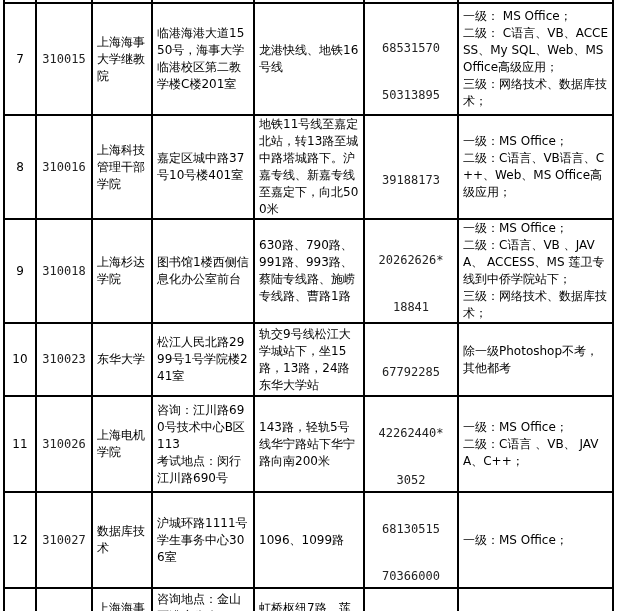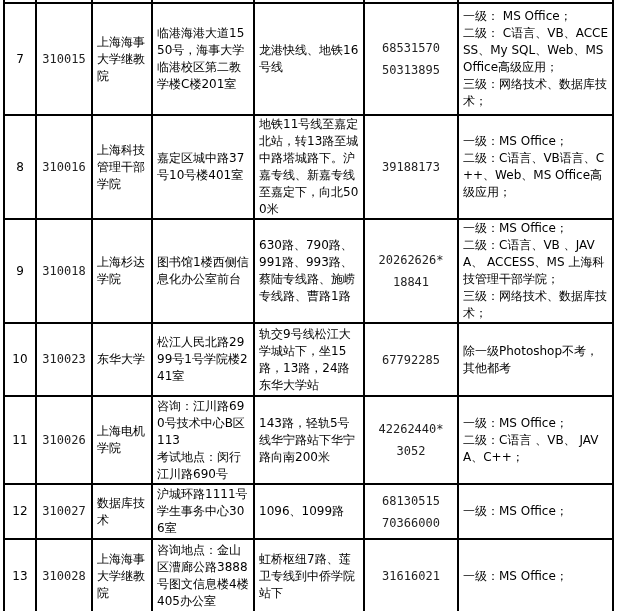--- a/index.html
+++ b/index.html
@@ -6,21 +6,21 @@
   body { width:618px; height:611px; overflow:hidden; position:relative;
          font-family:"DejaVu Sans", sans-serif; color:#000; }
   table.grid { position:absolute; left:3px; top:-1px; border-collapse:collapse;
                table-layout:fixed; width:609px; }
   table.grid td { border:2px solid #000; font-size:12px; line-height:17px;
                   padding:0 4px; vertical-align:middle; word-break:break-all; }
   td.c-idx, td.c-code, td.c-phone { text-align:center; }
   td.c-code, td.c-phone { font-family:"DejaVu Sans Mono", monospace; font-size:11px; color:#222; }
   td.c-levels { font-size:11px; line-height:17px; }
   .line { display:block; }
-  .phone-line { display:block; line-height:22px; }
+  .phone-line { display:block; line-height:22px;margin-top:25px; }
   tr.top-stub td { height:3px; padding:0; border-top:none; }
 </style>
 </head>
 <body>
 
 <table class="grid">
   <colgroup>
     <col style="width:32px">
       <col style="width:56px">
       <col style="width:60px">
@@ -80,21 +80,21 @@
     <td class="c-addr">
           <span class="line">图书馆1楼西侧信息化办公室前台</span>
         </td>
     <td class="c-transit"><span>630路、790路、991路、993路、蔡陆专线路、施崂专线路、曹路1路</span></td>
     <td class="c-phone">
           <span class="phone-line">20262626*</span>
           <span class="phone-line">18841</span>
         </td>
     <td class="c-levels">
           <span class="line">一级：MS Office；</span>
-          <span class="line">二级：C语言、VB 、JAVA、 ACCESS、MS 上海科技管理干部学院；</span>
+          <span class="line">二级：C语言、VB 、JAVA、 ACCESS、MS 莲卫专线到中侨学院站下；</span>
           <span class="line">三级：网络技术、数据库技术；</span>
         </td>
   </tr>
       <tr style="height: 73px;">
     <td class="c-idx"><span>10</span></td>
     <td class="c-code"><span>310023</span></td>
     <td class="c-name"><span>东华大学</span></td>
     <td class="c-addr">
           <span class="line">松江人民北路2999号1号学院楼241室</span>
         </td>

